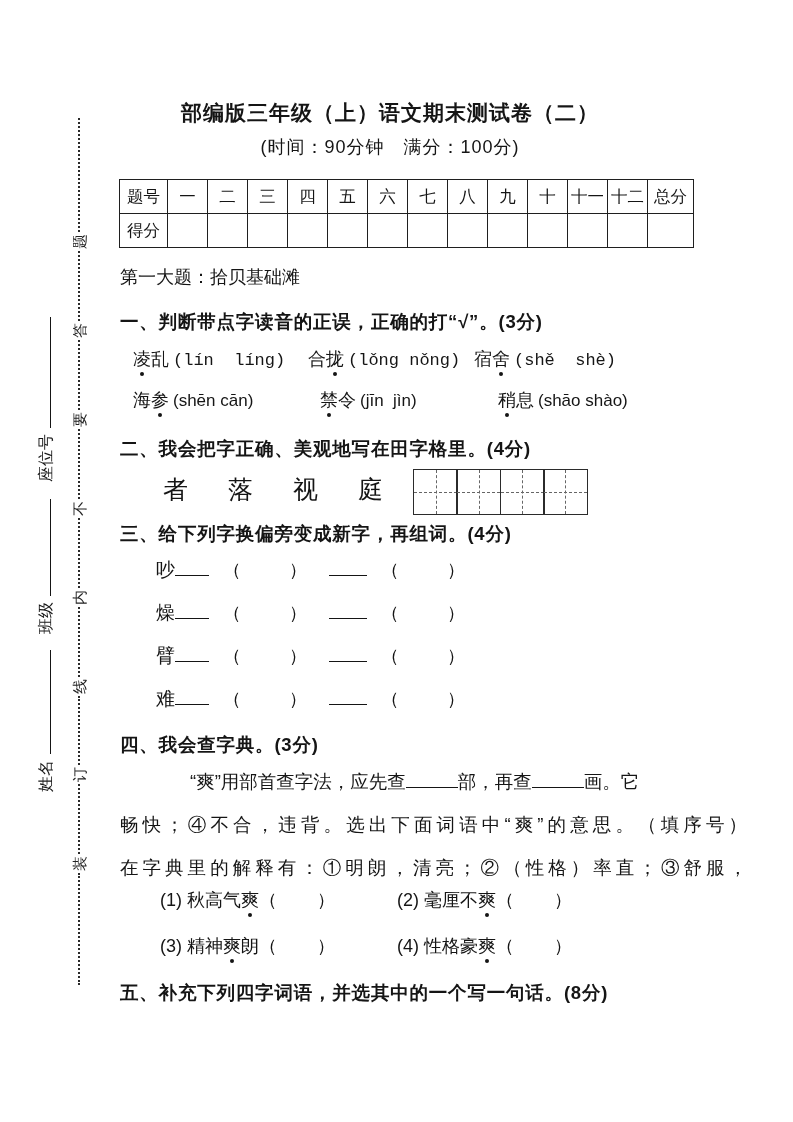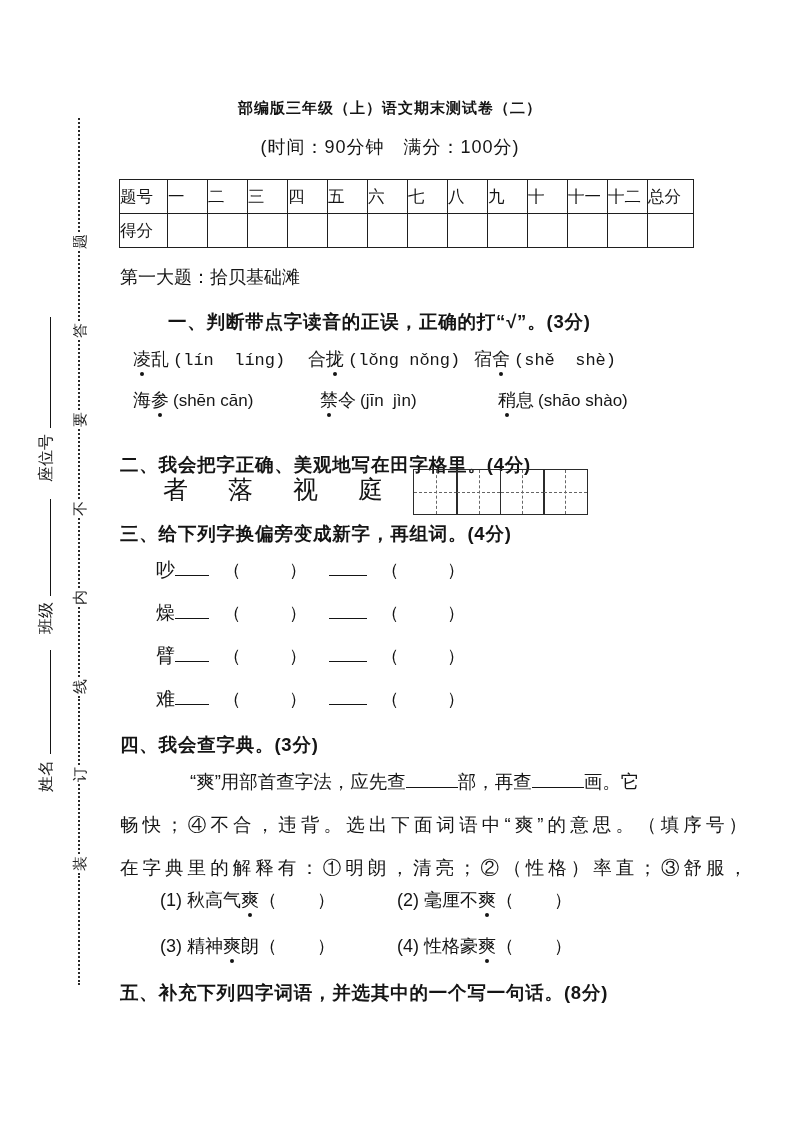--- a/index.html
+++ b/index.html
@@ -6,30 +6,30 @@
   html,body { background:#e8e8e8; }
   .page {
     position:relative; width:793px; height:1122px; margin:0 auto;
     background:#ffffff; color:#151515; overflow:hidden;
     font-family:"Liberation Sans", sans-serif;
   }
   .abs { position:absolute; }
 
   
   .title { left:120px; top:99px; width:540px; text-align:center;
-           font-size:15px; font-weight:bold; letter-spacing:1px; }
+           font-size:21px; font-weight:bold; letter-spacing:1px; }
   .subtitle { left:120px; top:135px; width:540px; text-align:center;
               font-size:18px; letter-spacing:1px; }
   .section-h { left:120px; top:265px; width:520px; text-align:left; font-size:18px; }
   .qh { left:120px; font-size:18.5px; font-weight:bold; letter-spacing:0.8px; white-space:nowrap; }
 
   
   table.score { left:119px; top:179px; position:absolute;
                 border-collapse:collapse; table-layout:fixed; }
-  table.score td { border:1.7px solid #1f1f1f; height:34px; 
+  table.score td { border:1.7px solid #1f1f1f; height:34px; text-align:center;
                    font-size:16.5px; padding:0; }
   td.c-first { width:48px; } td.c-mid { width:40px; } td.c-last { width:46px; }
 
   
   .dotchar { position:relative; display:inline-block; }
   .dotchar::after { content:""; position:absolute; left:50%; bottom:-5px;
                     transform:translateX(-50%);
                     width:4px; height:4px; background:#151515; border-radius:50%; }
 
   
@@ -149,33 +149,33 @@
       <td></td>
       <td></td>
       <td></td>
       <td></td>
     </tr>
   </tbody>
     </table>
 
   <div class="abs section-h">第一大题：拾贝基础滩</div>
 
-  <div class="abs qh" style="top:309px;margin-left:48px;">一、判断带点字读音的正误，正确的打“√”。(3分)</div>
+  <div class="abs qh" style="top:309px;">一、判断带点字读音的正误，正确的打“√”。(3分)</div>
   <div class="abs q1row" style="top:347px;font-family:Liberation Mono, monospace;">
     <span><span></span><span class="dotchar">凌</span><span>乱</span><span class="pinyin">(lín  líng)</span></span>
     <span><span>合</span><span class="dotchar">拢</span><span></span><span class="pinyin">(lǒng nǒng)</span></span>
     <span><span>宿</span><span class="dotchar">舍</span><span></span><span class="pinyin">(shě  shè)</span></span>
   </div>
   <div class="abs q1row" style="top:388px;gap:12px;">
     <span><span>海</span><span class="dotchar">参</span><span></span><span class="pinyin">(shēn cān)</span></span>
     <span><span></span><span class="dotchar">禁</span><span>令</span><span class="pinyin">(jīn  jìn)</span></span>
     <span><span></span><span class="dotchar">稍</span><span>息</span><span class="pinyin">(shāo shào)</span></span>
   </div>
 
-  <div class="abs qh" style="top:436px;margin-top:16px;">二、我会把字正确、美观地写在田字格里。(4分)</div>
+  <div class="abs qh" style="top:436px;">二、我会把字正确、美观地写在田字格里。(4分)</div>
   <div class="abs q2chars">
     <span>者</span>
     <span>落</span>
     <span>视</span>
     <span>庭</span>
   </div>
   <div class="abs tzgrid">
     <div class="tz"></div>
     <div class="tz"></div>
     <div class="tz"></div>

